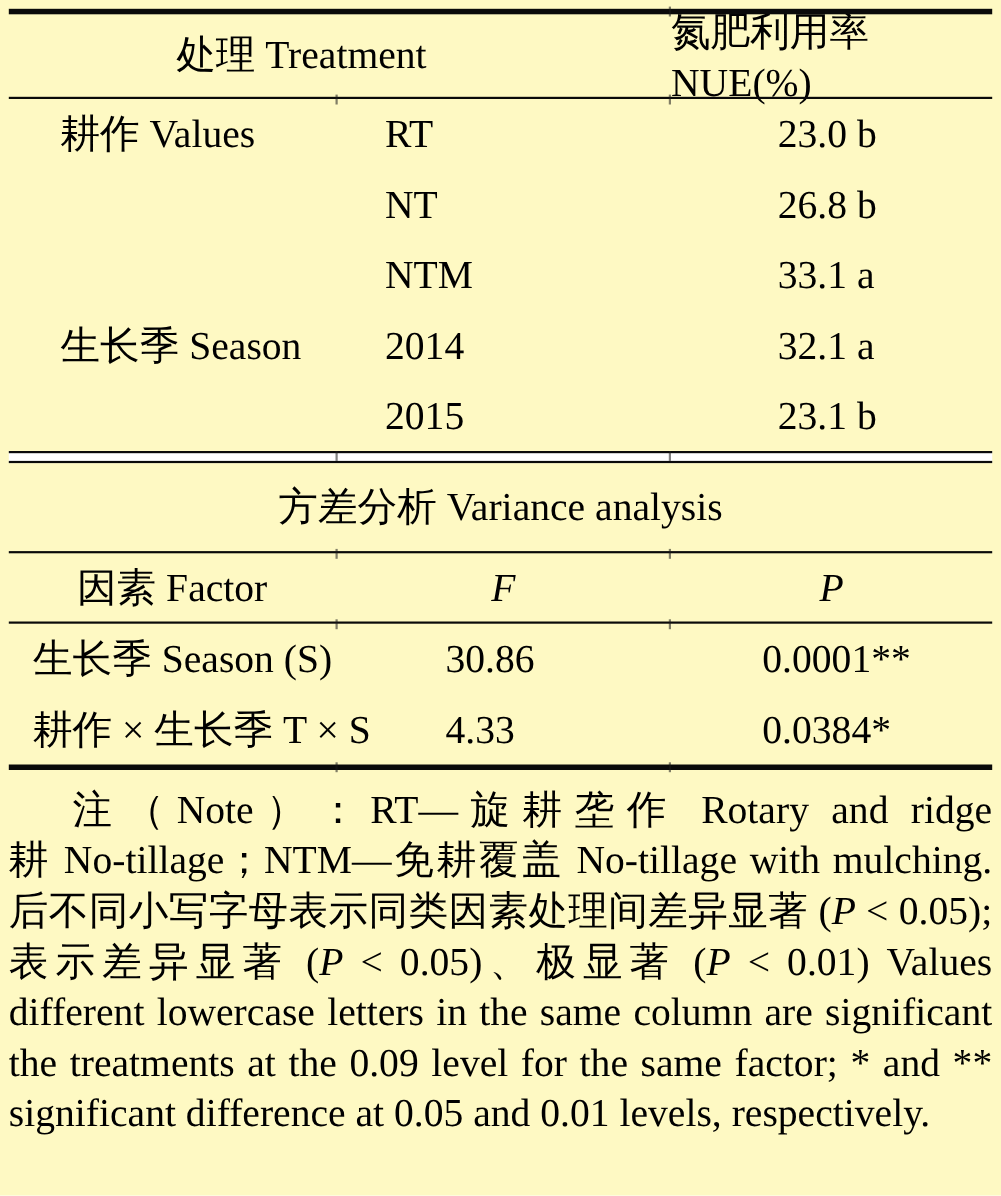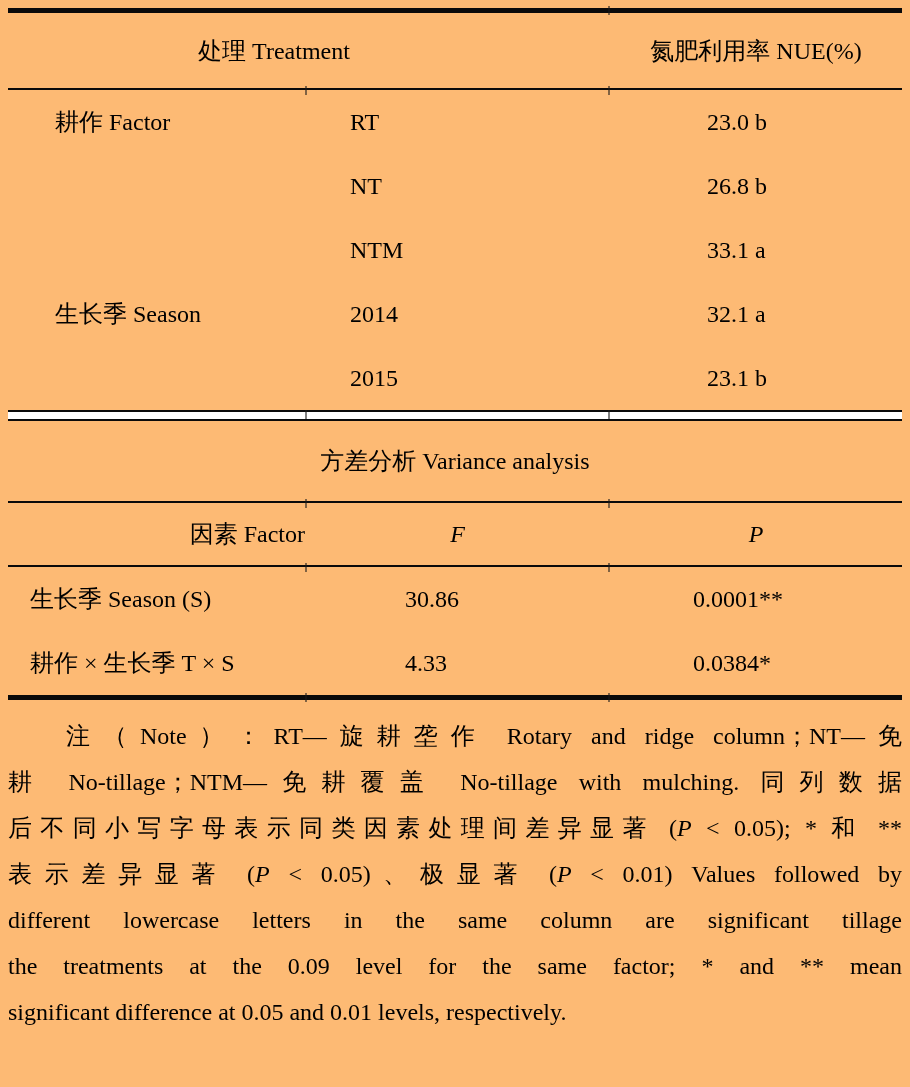--- a/index.html
+++ b/index.html
@@ -1,21 +1,21 @@
 <!DOCTYPE html>
 <html><head>
 <meta charset="utf-8">
 <style>
   html,body{margin:0;padding:0;background:#ffffff;}
   .sheet{
     position:relative;
     width:910px;height:1087px;
-    background:#fdba74;color:#000;
+    background:#fef9c3;color:#000;
     font-family:"Liberation Serif","DejaVu Serif",serif;
-    font-size:24px;
+    font-size:36px;
     overflow:hidden;
   }
   .inner{position:absolute;left:8px;top:8px;width:894px;}
   .rule{position:relative;width:894px;background:#0a0a0a;}
   .rule.thick{height:5px;}
   .rule.thin{height:2px;}
   .rule-double{position:relative;width:894px;height:7px;border-top:2px solid #0a0a0a;border-bottom:2px solid #0a0a0a;background:#fff;}
   .tick{position:absolute;width:2px;height:9px;top:-2px;background:#1a1a1a;opacity:.55;}
   .tick.t1{left:297px;}
   .tick.t2{left:600px;}
@@ -25,21 +25,21 @@
   .hcellB{width:292px;display:flex;justify-content:center;}
 
   .trow{display:flex;height:64px;align-items:center;}
   .c1{width:297px;box-sizing:border-box;padding-left:47px;}
   .c2{width:305px;box-sizing:border-box;padding-left:45px;}
   .c3{width:292px;box-sizing:border-box;padding-left:97px;}
 
   .section-title{height:80px;display:flex;align-items:center;justify-content:center;}
 
   .hrow2{display:flex;height:62px;align-items:center;}
-  .hrow2 .c1{padding-left:0;text-align:right;}
+  .hrow2 .c1{padding-left:0;text-align:center;}
   .hrow2 .c2{padding-left:0;text-align:center;}
   .hrow2 .c3{padding-left:0;text-align:center;}
   .italic{font-style:italic;}
 
   .vrow{display:flex;height:64px;align-items:center;}
   .vrow .c1{width:297px;padding-left:22px;white-space:nowrap;}
   .vrow .c2{width:305px;padding-left:100px;}
   .vrow .c3{width:292px;padding-left:83px;}
 
   .note{margin-top:13px;width:894px;}
@@ -62,21 +62,21 @@
       <div class="hcellA">处理 Treatment</div>
       <div class="hcellB">氮肥利用率 NUE(%)</div>
     </div>
 
     <div class="rule thin">
         <span class="tick t1"></span>
         <span class="tick t2"></span>
       </div>
 
     <div class="trow">
-      <div class="c1">耕作 Factor</div>
+      <div class="c1">耕作 Values</div>
       <div class="c2">RT</div>
       <div class="c3">23.0 b</div>
     </div>
     <div class="trow">
       <div class="c1"></div>
       <div class="c2">NT</div>
       <div class="c3">26.8 b</div>
     </div>
     <div class="trow">
       <div class="c1"></div>

